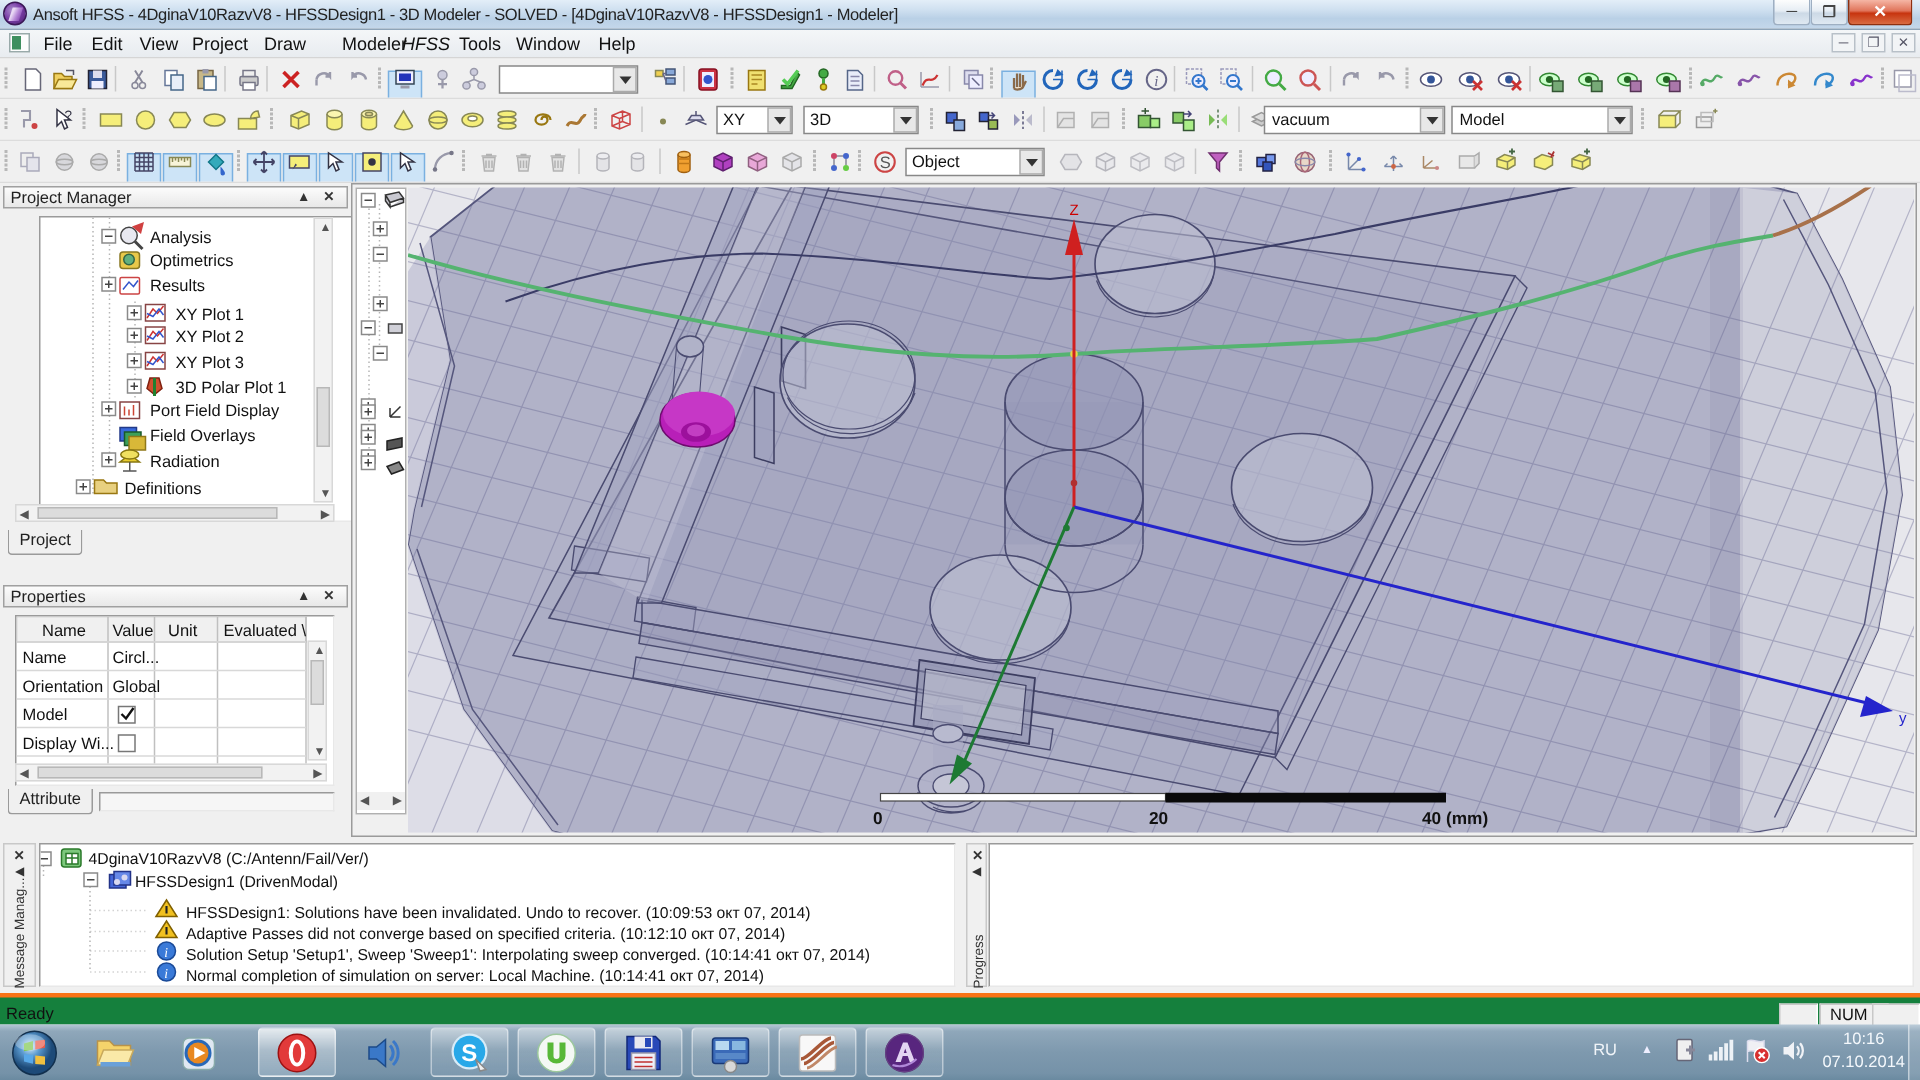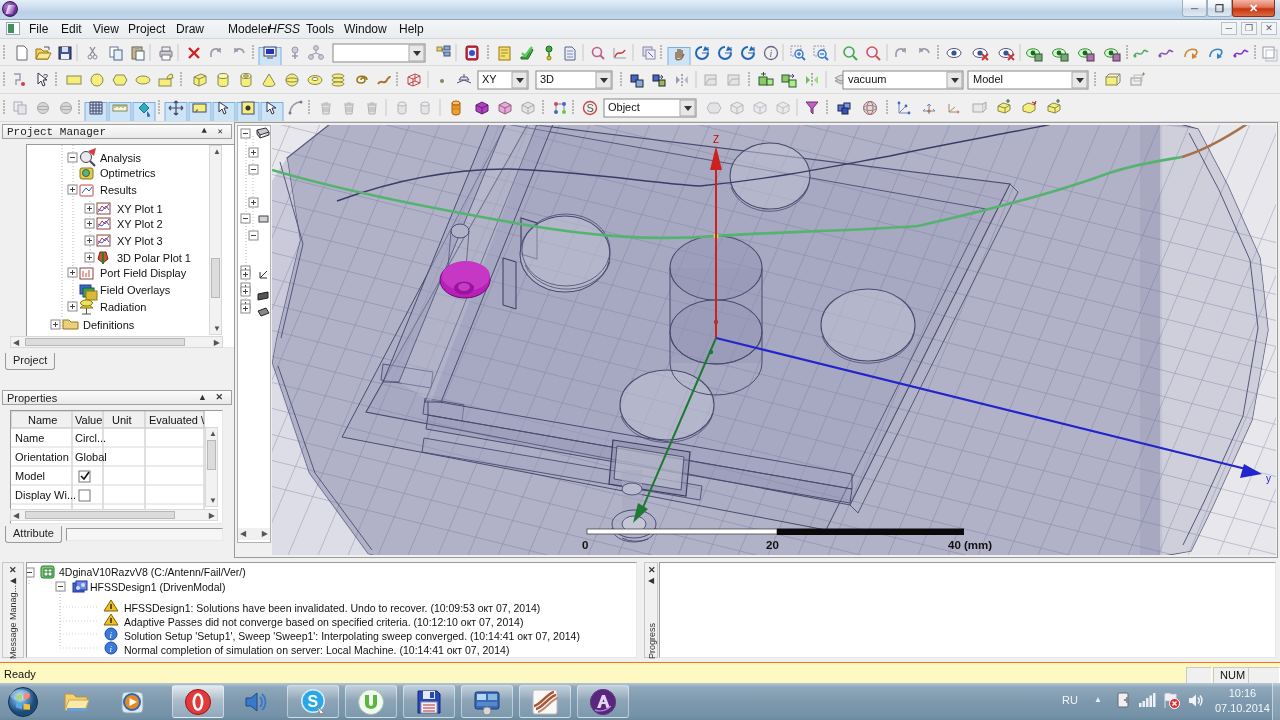--- a/index.html
+++ b/index.html
@@ -44,34 +44,35 @@
 .arr{color:#555;font-size:8px;position:absolute;}
 
 #modeler{position:absolute;left:234px;top:122px;width:1044px;height:436px;background:#f0f0f0;border:1px solid #9a9a9a;}
 #mtree{position:absolute;left:2px;top:2px;width:34px;height:418px;background:#fff;border:1px solid #b0b0b0;}
 #view3d{position:absolute;left:37px;top:2px;}
 
 #msgwrap{position:absolute;left:0px;top:560px;width:640px;height:100px;background:#f0f0f0;}
 #progwrap{position:absolute;left:640px;top:560px;width:640px;height:100px;background:#f0f0f0;}
 .vlabel{position:absolute;font-size:10px;color:#333;writing-mode:vertical-rl;transform:rotate(180deg);}
 
-#statusbar{position:absolute;left:0;top:662px;width:1280px;height:21px;background:#fef9c3;font-size:11px;color:#111;border-top:1px solid #f97316;}
+#statusbar{position:absolute;left:0;top:662px;width:1280px;height:21px;background:#15803d;font-size:11px;color:#111;border-top:3px solid #f97316;}
 .scell{position:absolute;top:4px;height:17px;border:1px solid #c8c8c8;border-bottom-color:#fff;border-right-color:#fff;background:#f0f0f0;font-size:11px;padding:1px 6px;color:#111;}
 
 #taskbar{position:absolute;left:0;top:683px;width:1280px;height:37px;
  background:linear-gradient(180deg,#b5c7d5 0%,#8fa7ba 12%,#7e99ae 50%,#7592a8 88%,#6a8aa0 100%);}
 .tbtn{position:absolute;top:2px;width:52px;height:33px;border:1px solid rgba(255,255,255,0.45);border-radius:3px;
  background:linear-gradient(180deg,rgba(255,255,255,0.45),rgba(255,255,255,0.12) 45%,rgba(200,215,230,0.10));}
 .ticon{position:absolute;top:5px;width:28px;height:28px;}
 #tray{position:absolute;right:0;top:0;height:37px;color:#fff;}
 </style></head>
 <body>
 <div id="app">
   <div id="titlebar">
     <div class="logo"></div>
+    <div class="t">Ansoft HFSS - 4DginaV10RazvV8 - HFSSDesign1 - 3D Modeler - SOLVED - [4DginaV10RazvV8 - HFSSDesign1 - Modeler]</div>
     <div class="winbtns">
       <div class="winbtn">
           <span class="g">─</span>
         </div>
       <div class="winbtn">
           <span class="g">❐</span>
         </div>
       <div class="winbtn close">
           <span class="g">✕</span>
         </div>
@@ -850,21 +851,21 @@
         <path d="M11,2 L15,4 M15,1 L13,5" stroke="#a33" stroke-width="1.2"></path>
       </g>
       <g transform="translate(1046,6)">
         <path d="M2,6 L7,3 L14,5 L14,10 L9,13 L2,11 Z" fill="#f5ee7a" stroke="#885"></path>
         <path d="M2,6 L9,8 L14,5 M9,8 L9,13" fill="none" stroke="#885"></path>
         <path d="M10,1 L14,1 M12,-1 L12,3" stroke="#464" stroke-width="1.2"></path>
       </g>
     </svg>
   <div class="panel" style="left:0;top:122px;width:234px;height:438px;">
 
-    <div class="ptitle" style="top:2px;font-family:Liberation Mono, monospace;">Project Manager
+    <div class="ptitle" style="top:2px;">Project Manager
       <span class="bx" style="right:24px;">▲</span><span class="bx" style="right:8px;">✕</span>
     </div>
     <div class="sunken" style="left:26px;top:22px;width:213px;height:204px;">
       <svg width="211" height="202" viewBox="0 0 211 202">
         <g stroke="#b5b5b5" stroke-dasharray="1,2" fill="none">
           <line x1="35" y1="0" x2="35" y2="185"></line>
             <line x1="46" y1="0" x2="46" y2="168"></line>
             <line x1="63" y1="56" x2="63" y2="120"></line>
         </g>
         <g fill="#fff" stroke="#8a8a8a">

